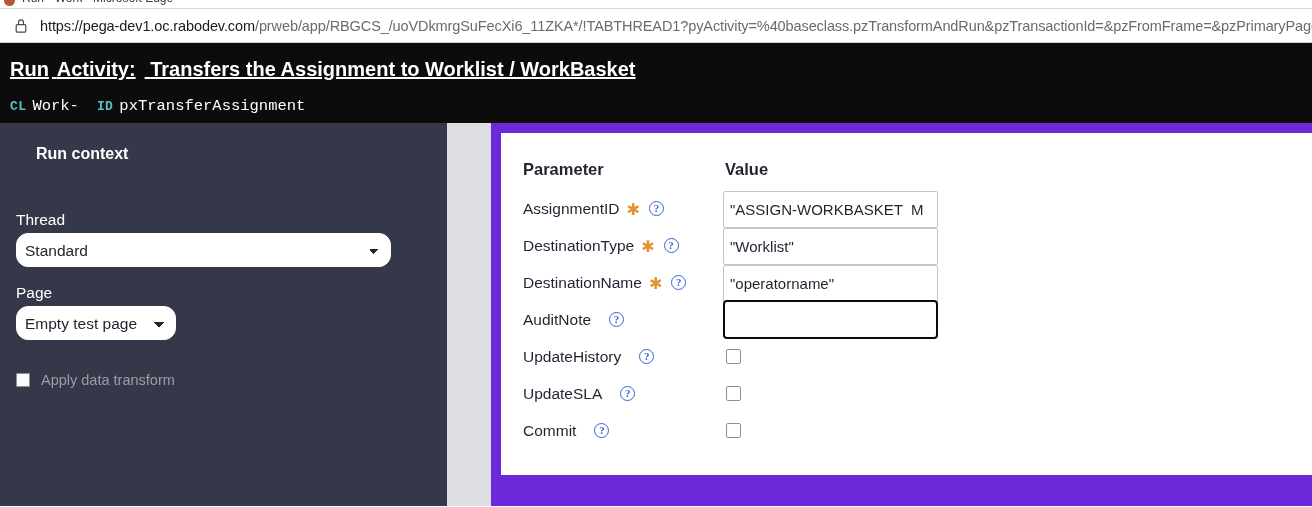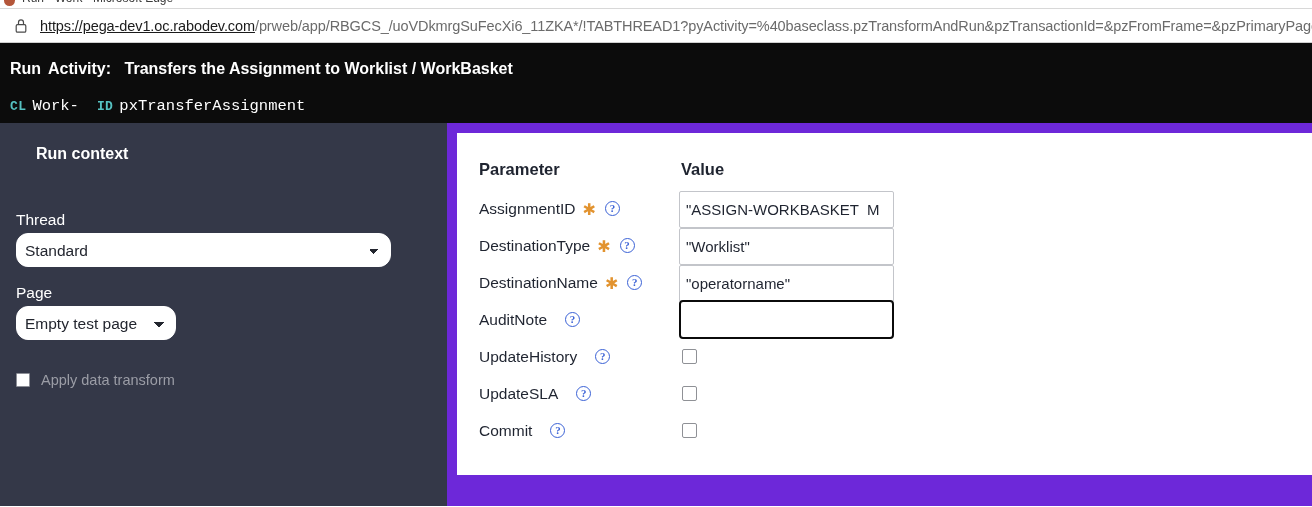--- a/index.html
+++ b/index.html
@@ -63,35 +63,36 @@
     align-items: center;
     justify-content: center;
   }
   .url-text {
     font-size: 14.5px;
     color: #6b6b6b;
     white-space: nowrap;
     letter-spacing: -0.1px;
     font-family: "Liberation Sans", sans-serif;
   }
-  .url-text .url-host { color: #1b1b1b; text-decoration: underline; }
+  .url-text .url-host { color: #1b1b1b; }
 
   
   .app-header {
     background: #0c0c0c;
     height: 80px;
     padding: 12px 0 0 10px;
     color: #ffffff;
   }
   .app-title-row {
-    font-size: 16px;
+    font-size: 20px;
     font-weight: bold;
     line-height: 28px;
     white-space: nowrap;
     color: #ffffff;
+    text-decoration: underline;
   }
   .app-title-row .title-label { margin-right: 3px; }
   .app-title-row .title-kind { margin-right: 9px; }
 
   .app-sub-row {
     font-size: 15.5px;
     line-height: 26px;
     white-space: nowrap;
     color: #ffffff;
     margin-top: 10px;
@@ -104,20 +105,21 @@
     letter-spacing: 0.4px;
     margin-right: 6px;
   }
   .meta-val { margin-right: 18px; }
 
   
   .app-body {
     display: flex;
     height: 383px;
     background: #dcdee3;
+    gap: 44px;
   }
 
   
   .sidebar {
     width: 447px;
     flex: 0 0 447px;
     background: #343848;
     padding: 18px 18px 0 16px;
     color: #ffffff;
   }

